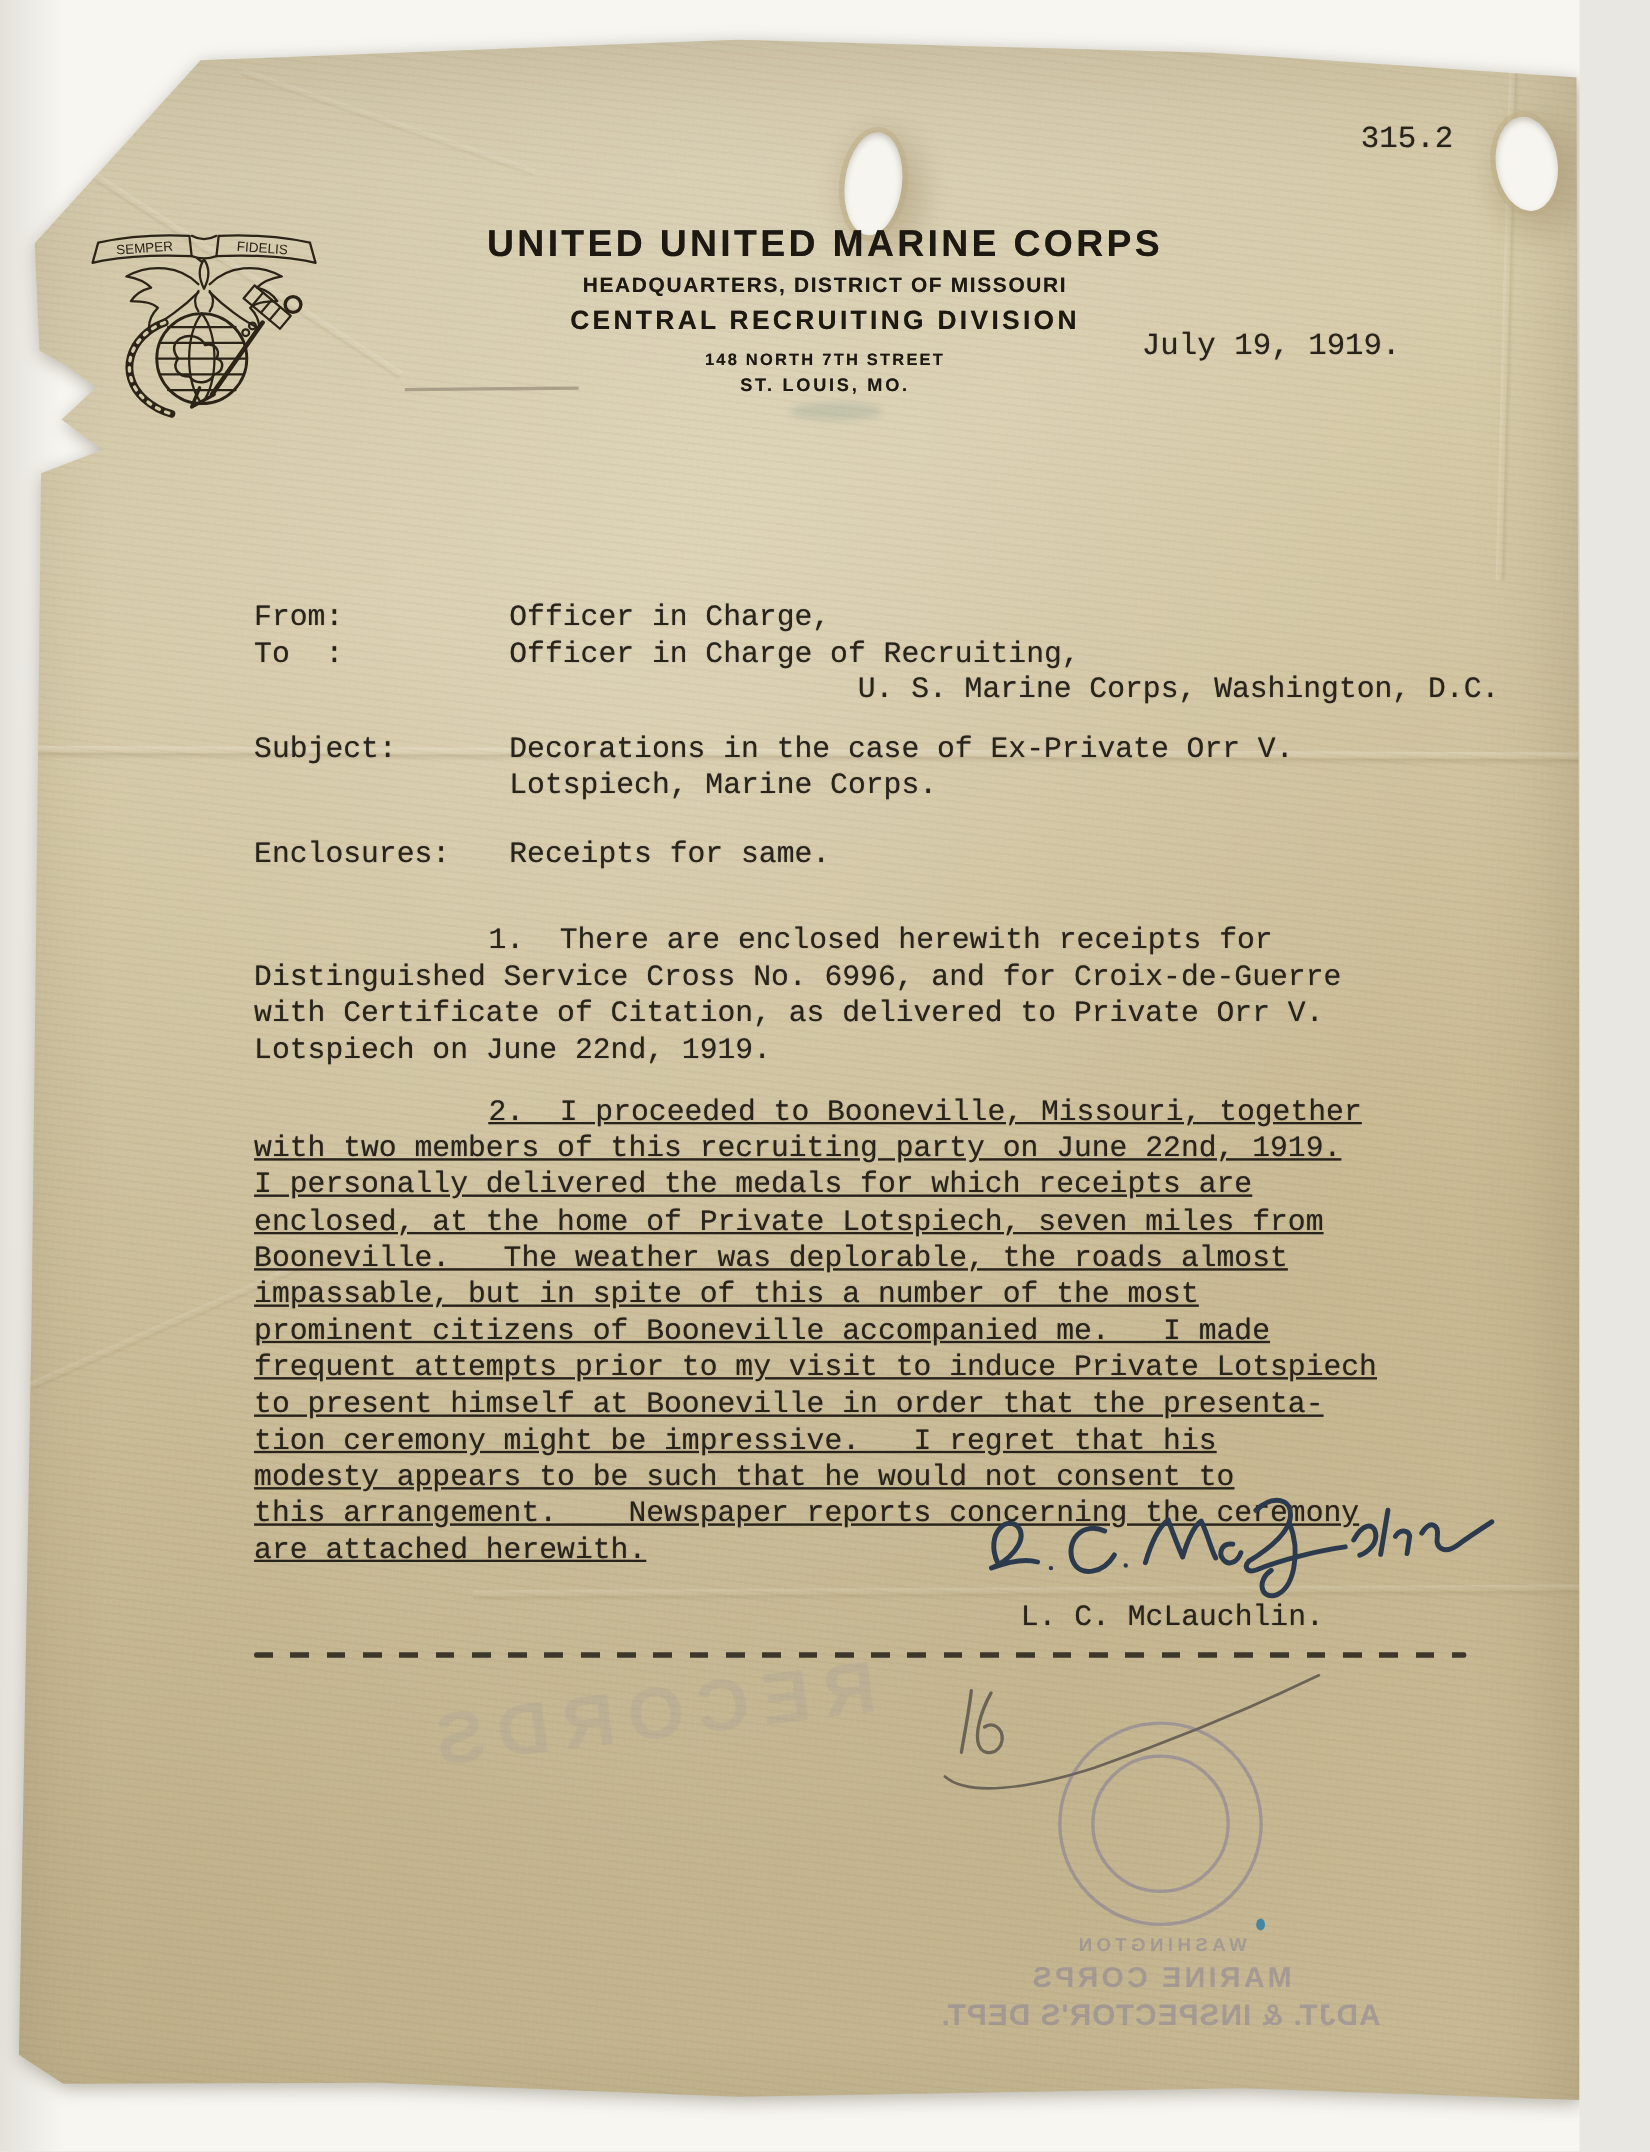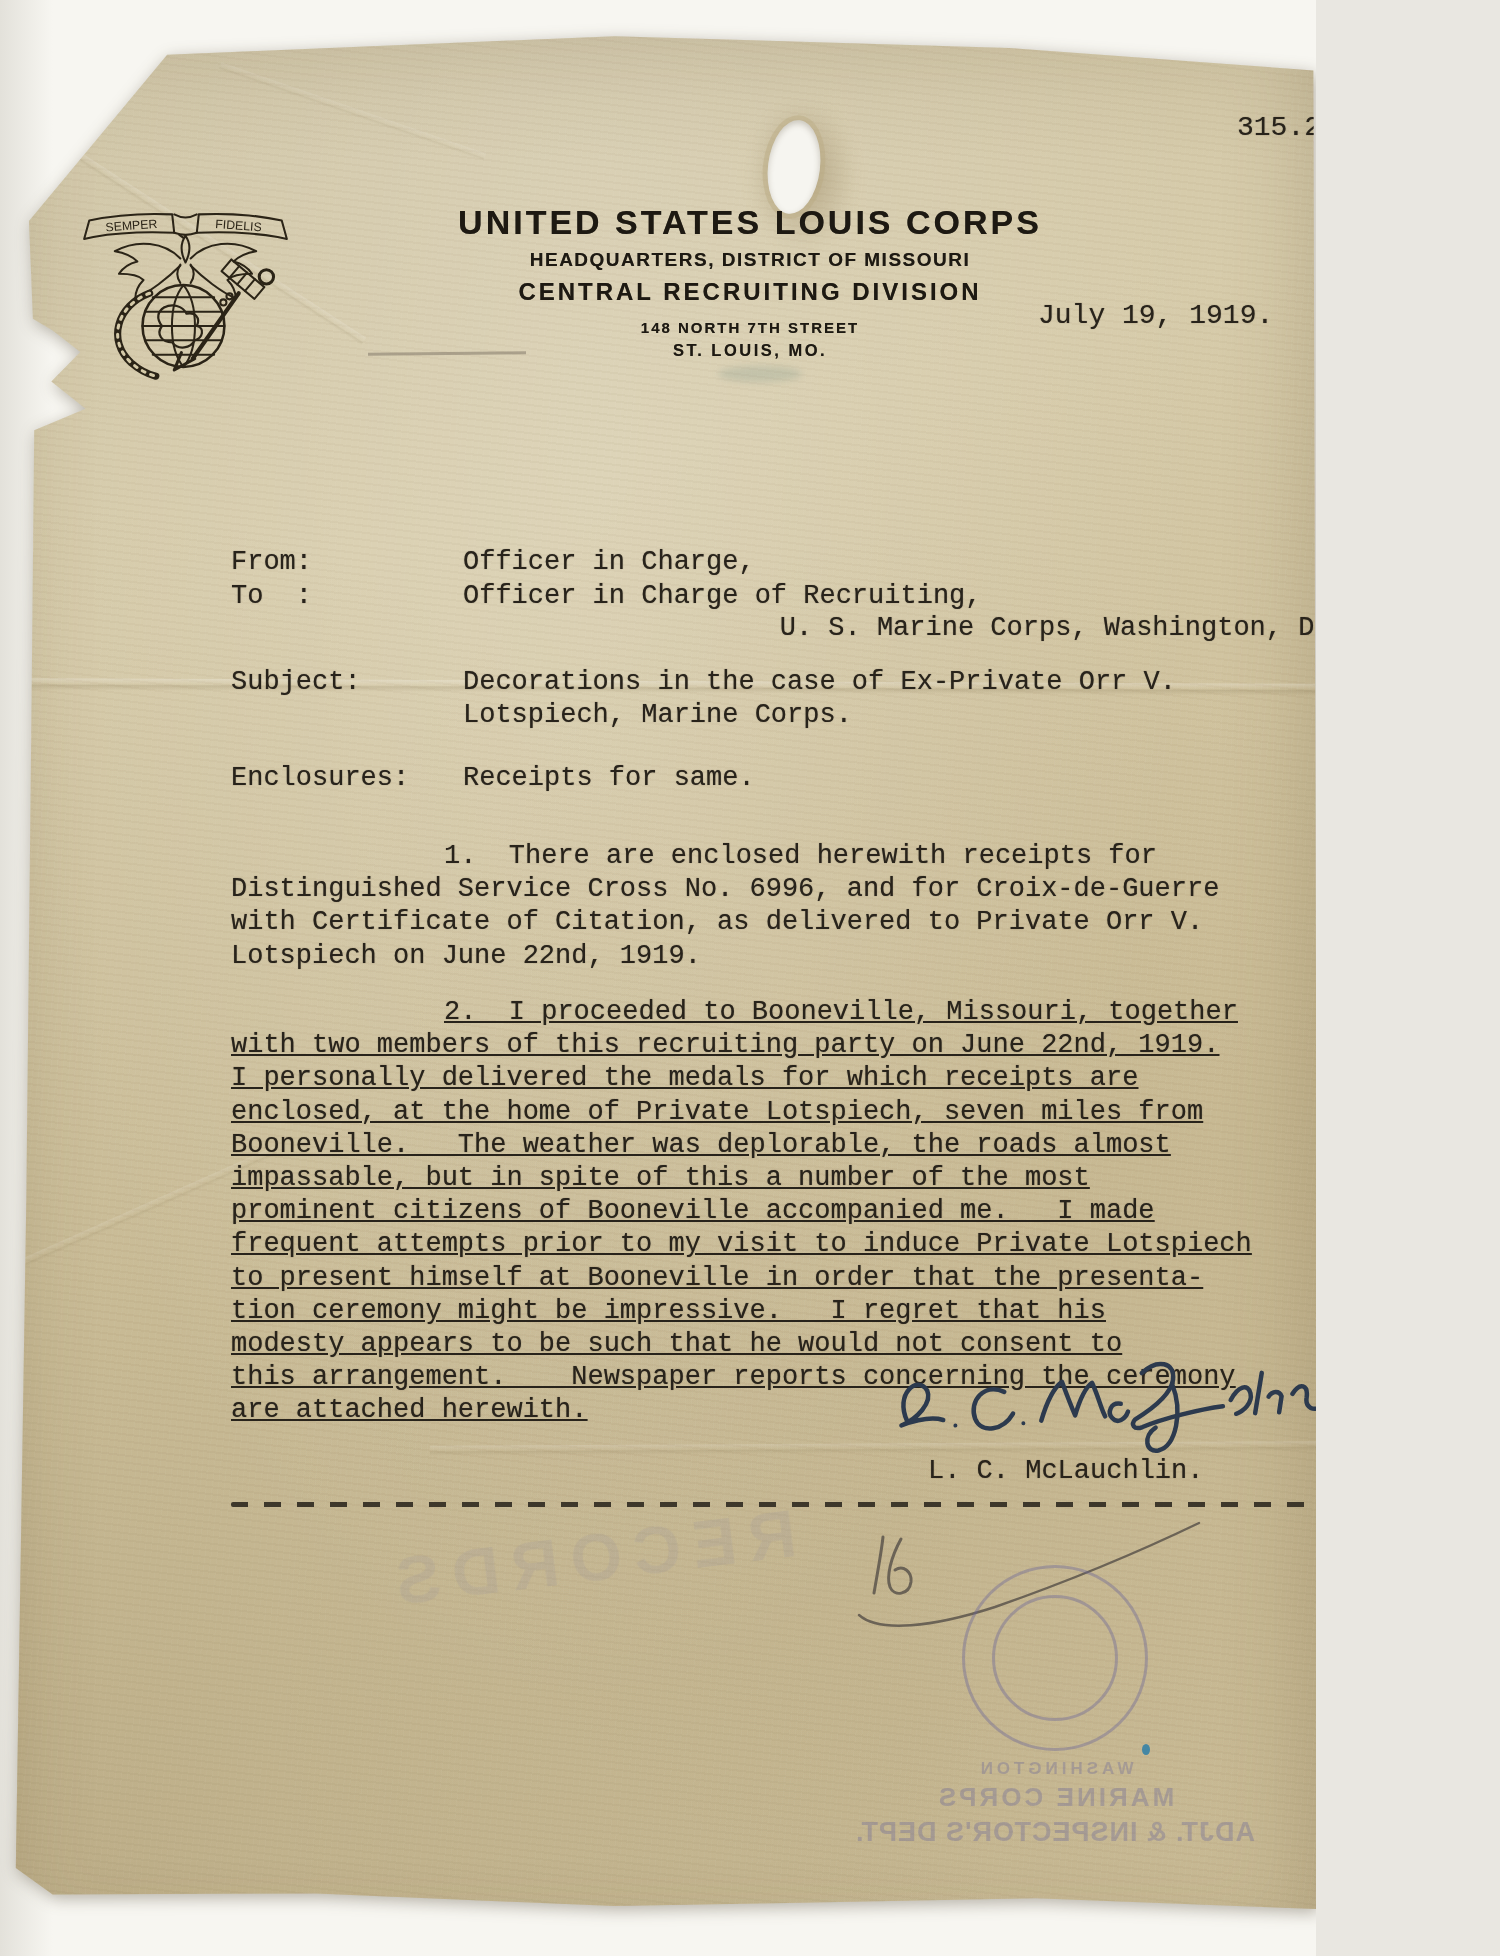--- a/index.html
+++ b/index.html
@@ -1,17 +1,17 @@
 <!DOCTYPE html>
 <html><head>
 <meta charset="utf-8">
 <style>
   html,body{margin:0;padding:0;}
   body{background:#e9e7e1;font-family:"Liberation Sans",sans-serif;}
-  #scan{position:relative;width:1316px;height:1956px;overflow:hidden;
+  #scan{position:relative;width:1436px;height:1956px;overflow:hidden;
         background:linear-gradient(90deg,#e3e1da 0%,#f7f6f1 4%,#f7f6f1 100%);}
   #paper-wrap{position:absolute;inset:0;filter:drop-shadow(2px 4px 8px rgba(60,50,30,.35));}
   #paper{position:absolute;inset:0;
     clip-path:polygon(12.7% 2.8%,46.7% 1.85%,76.7% 2.45%,99.8% 3.6%,100% 50%,100% 97.6%,78.7% 97.05%,46.7% 97.45%,24% 96.8%,4% 96.85%,1.2% 95.5%,2% 61.3%,2.4% 35.8%,2.6% 22%,6.5% 20.9%,3.9% 19.5%,6.1% 18%,4% 16.9%,2.5% 16.3%,2.2% 11.3%);
     background:
       radial-gradient(ellipse at 45% 22%, rgba(255,255,255,.16), transparent 60%),
       radial-gradient(ellipse at 8% 96%, rgba(118,98,58,.20), transparent 52%),
       radial-gradient(ellipse at 97% 58%, rgba(140,115,70,.12), transparent 55%),
       radial-gradient(ellipse at 70% 88%, rgba(125,105,65,.10), transparent 50%),
       linear-gradient(163deg,#cfc5a7 0%,#d7ccab 28%,#d3c6a1 58%,#ccbe99 100%);
@@ -88,21 +88,21 @@
       <path d="M70,86 C38,98 28,132 52,154 C60,161 68,165 76,167" stroke-width="7"></path>
       <path d="M70,86 C38,98 28,132 52,154 C60,161 68,165 76,167" stroke="#d5caa8" stroke-width="3" stroke-dasharray="3,6"></path>
 
       <circle cx="103" cy="118" r="40" stroke-width="2.5"></circle>
       <path d="M66,104 h74 M63,118 h80 M66,132 h74 M73,146 h60 M73,90 h60"></path>
       <path d="M103,78 C88,96 88,140 103,158 M103,78 C118,96 118,140 103,158"></path>
       <path d="M84,100 C92,96 102,98 106,106 C114,104 120,110 116,118 C124,120 122,130 114,132 C110,140 98,142 92,134 C82,134 76,126 82,118 C76,110 78,104 84,100" stroke-width="2.2"></path>
     </svg>
 
     <div style="position:absolute;left:428px;top:203px;width:644px;text-align:center;">
-      <div class="print" style="font-size:34px;letter-spacing:3px;">UNITED STATES LOUIS CORPS</div>
+      <div class="print" style="font-size:34px;letter-spacing:3px;">UNITED UNITED MARINE CORPS</div>
       <div class="print" style="font-size:19px;letter-spacing:1.5px;margin-top:7px;">HEADQUARTERS, DISTRICT OF MISSOURI</div>
       <div class="print" style="font-size:24px;letter-spacing:3px;margin-top:7px;">CENTRAL RECRUITING DIVISION</div>
       <div class="print" style="font-size:15px;letter-spacing:2px;margin-top:13px;">148 NORTH 7TH STREET</div>
       <div class="print" style="font-size:16.5px;letter-spacing:2.5px;margin-top:5px;">ST. LOUIS, MO.</div>
     </div>
 
     <div style="position:absolute;left:368px;top:352px;width:158px;height:2.5px;background:#8a8170;opacity:.6;transform:rotate(-.5deg);"></div>
     <div style="position:absolute;left:718px;top:366px;width:84px;height:16px;background:rgba(88,128,122,.18);filter:blur(3px);border-radius:50%;"></div>
 
     <div class="typed" style="position:absolute;left:1038px;top:300px;font-size:28px;">July 19, 1919.</div>

